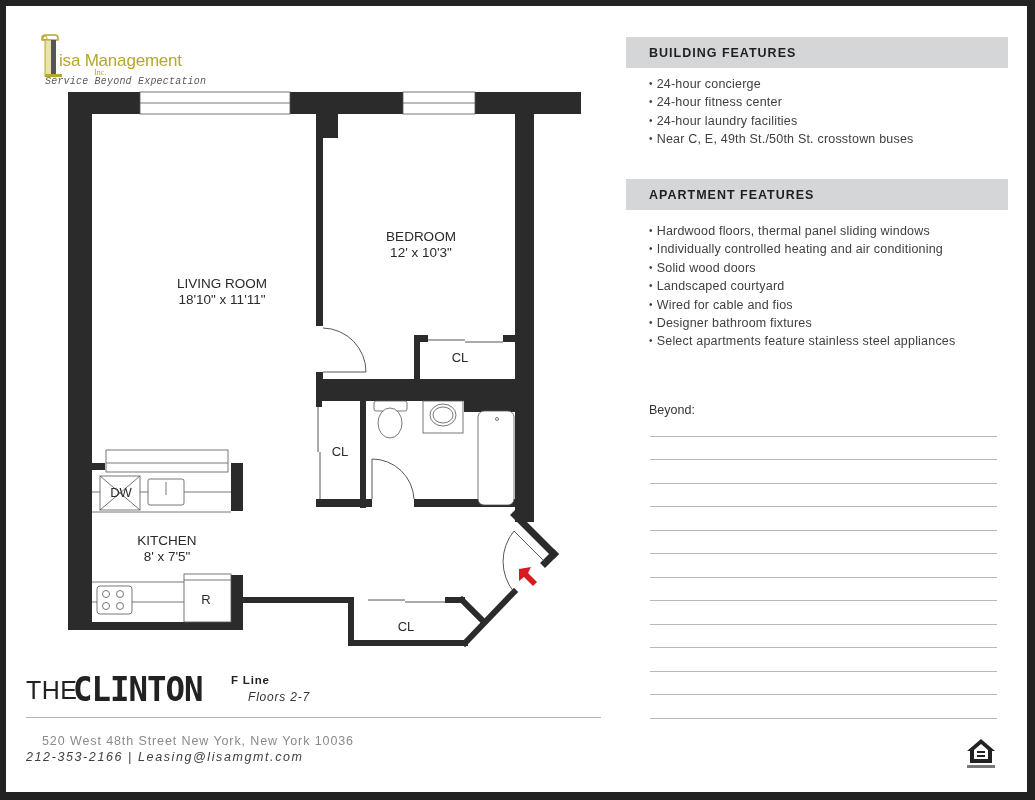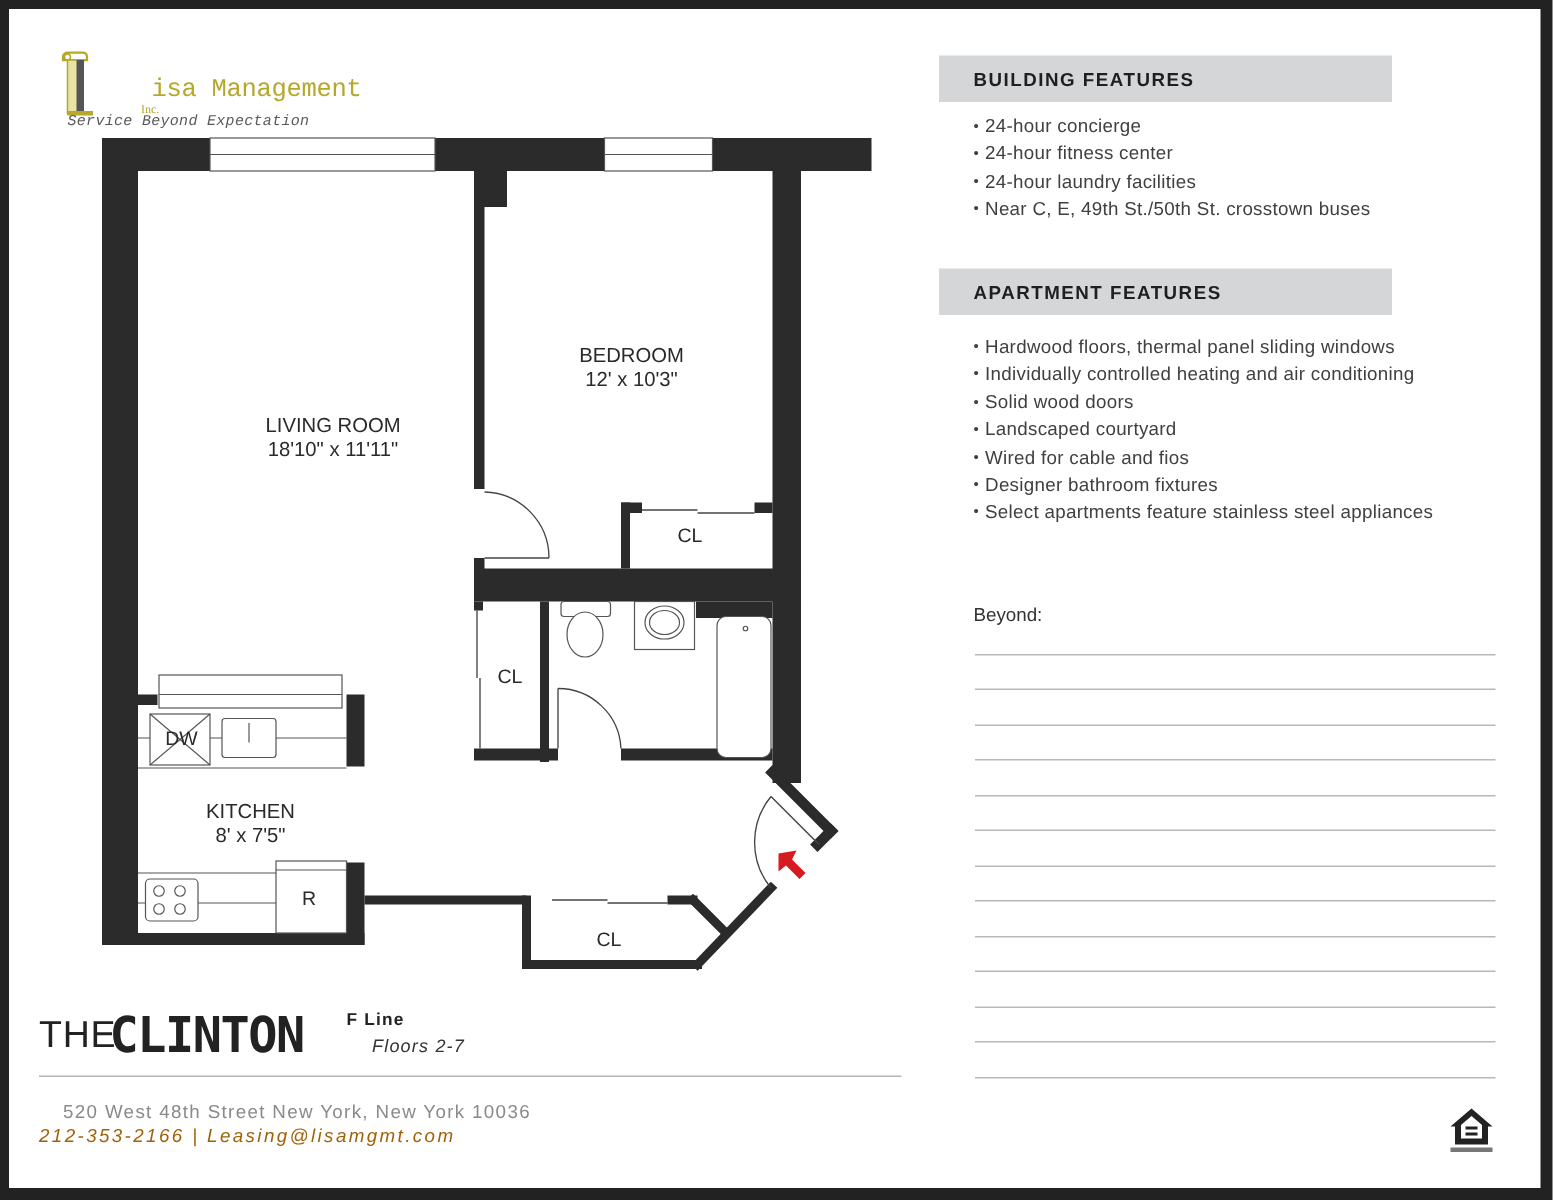--- a/index.html
+++ b/index.html
@@ -10,23 +10,22 @@
   }
   .page {
     position: absolute; left: 6px; top: 6px; width: 1021px; height: 786px;
     background: #ffffff;
   }
   
   .logo { position: absolute; left: 34px; top: 28px; width: 160px; height: 60px; }
   .logo-pillar { position: absolute; left: 0; top: 0; }
   .logo-name {
     position: absolute; left: 19px; top: 17px;
-    font-family: Liberation Mono, monospace; font-size: 17px; color: #b5a82a; letter-spacing: -0.2px;
+    font-family: Liberation Sans, sans-serif; font-size: 17px; color: #b5a82a; letter-spacing: -0.2px;
     white-space: nowrap;
-    margin-left: 42px;
   }
   .logo-inc {
     position: absolute; left: 54px; top: 34px;
     font-family: "Liberation Serif", serif; font-size: 8px; color: #b5a82a;
   }
   .logo-tagline {
     position: absolute; left: 5px; top: 42px;
     font-family: Liberation Mono, monospace; font-style: italic; font-size: 10px; color: #5a5a5a;
     white-space: nowrap; letter-spacing: 0.2px;
   }
@@ -37,21 +36,21 @@
     position: absolute; text-align: center; color: #2a2a2a;
     font-size: 13.5px; line-height: 16px; white-space: nowrap;
     transform: translateX(-50%);
   }
   .fixture-label {
     position: absolute; color: #2a2a2a; font-size: 13px; transform: translate(-50%, -50%);
   }
 
   
   .section-header {
-    position: absolute; left: 620px; width: 302px; height: 31px;
+    position: absolute; left: 620px; width: 382px; height: 31px;
     background: #d4d6d7;
   }
   .section-header span {
     position: absolute; left: 23px; top: 9px;
     font-size: 12.5px; font-weight: bold; letter-spacing: 1px; color: #1f1f1f;
   }
   .feature-list { position: absolute; left: 643px; margin: 0; padding: 0; list-style: none; }
   .feature-list li {
     font-size: 12.5px; color: #404040; height: 18.4px; line-height: 18.4px; white-space: nowrap;
     letter-spacing: 0.2px;
@@ -68,21 +67,21 @@
   }
   .title-clinton {
     position: absolute; left: 67px; top: 664px; font-size: 33px; font-weight: bold; color: #222;
     font-family: "DejaVu Sans Mono", monospace; letter-spacing: -1px; transform: scaleX(0.98);
     transform-origin: left center;
   }
   .line-name { position: absolute; left: 225px; top: 668px; font-size: 11.5px; font-weight: bold; color: #222; letter-spacing: 0.8px; }
   .line-floors { position: absolute; left: 242px; top: 684px; font-size: 12px; font-style: italic; color: #333; letter-spacing: 0.8px; }
   .footer-rule { position: absolute; left: 20px; top: 711px; width: 575px; height: 1px; background: #b5b5b5; }
   .address { position: absolute; left: 36px; top: 728px; font-size: 12.5px; color: #8a8a8a; letter-spacing: 0.9px; white-space: nowrap; }
-  .contact { position: absolute; left: 20px; top: 744px; font-size: 12.5px; font-style: italic; color: #a16207; letter-spacing: 1.6px; white-space: nowrap; }
+  .contact { position: absolute; left: 20px; top: 744px; font-size: 12.5px; font-style: italic; color: #404040; letter-spacing: 1.6px; white-space: nowrap; }
   .eho { position: absolute; left: 958px; top: 731px; width: 34px; height: 34px; }
 </style>
 </head>
 <body>
 
 <div class="page">
 
   <div class="logo">
     <svg class="logo-pillar" width="22" height="46" viewBox="0 0 22 46">
       <path d="M2 4 Q2 1 6 1 L15 1 Q18 1 18 4 L18 6 L2 6 Z" fill="none" stroke="#b5a82a" stroke-width="1.5"></path>

